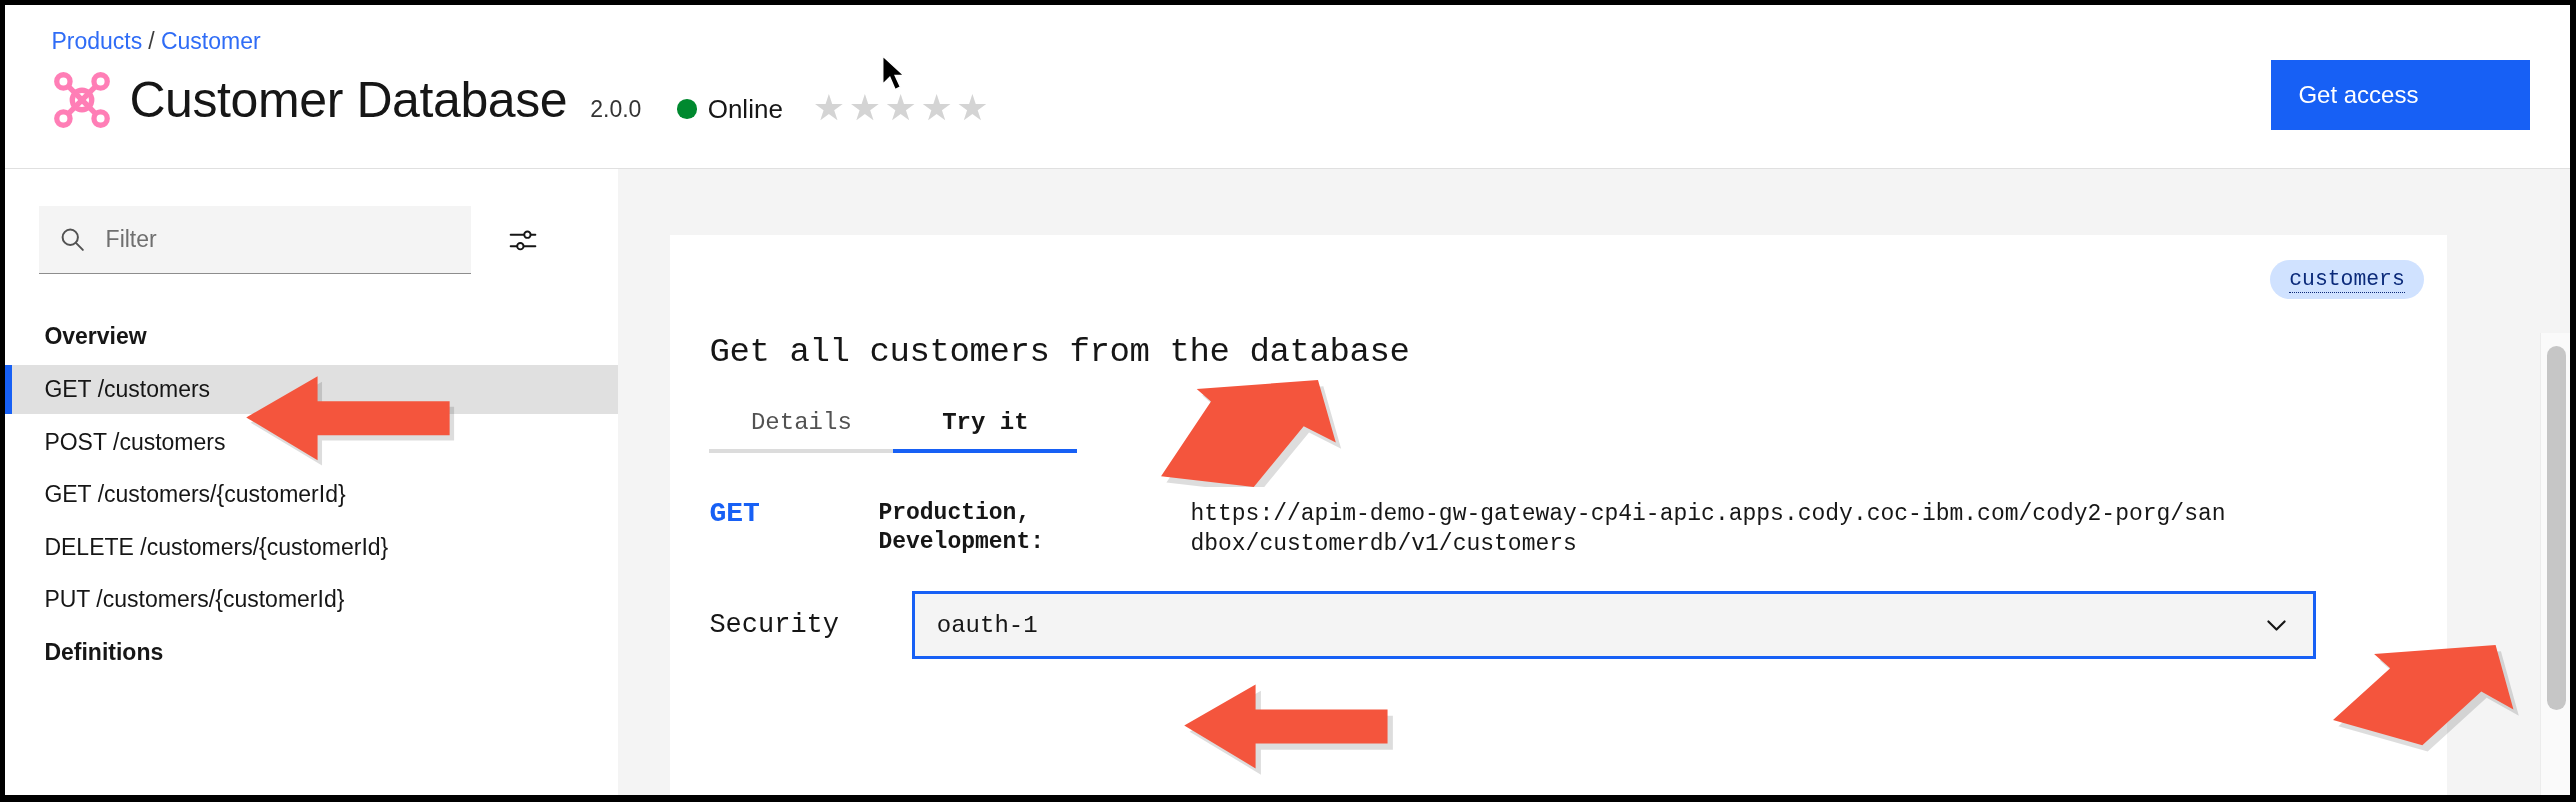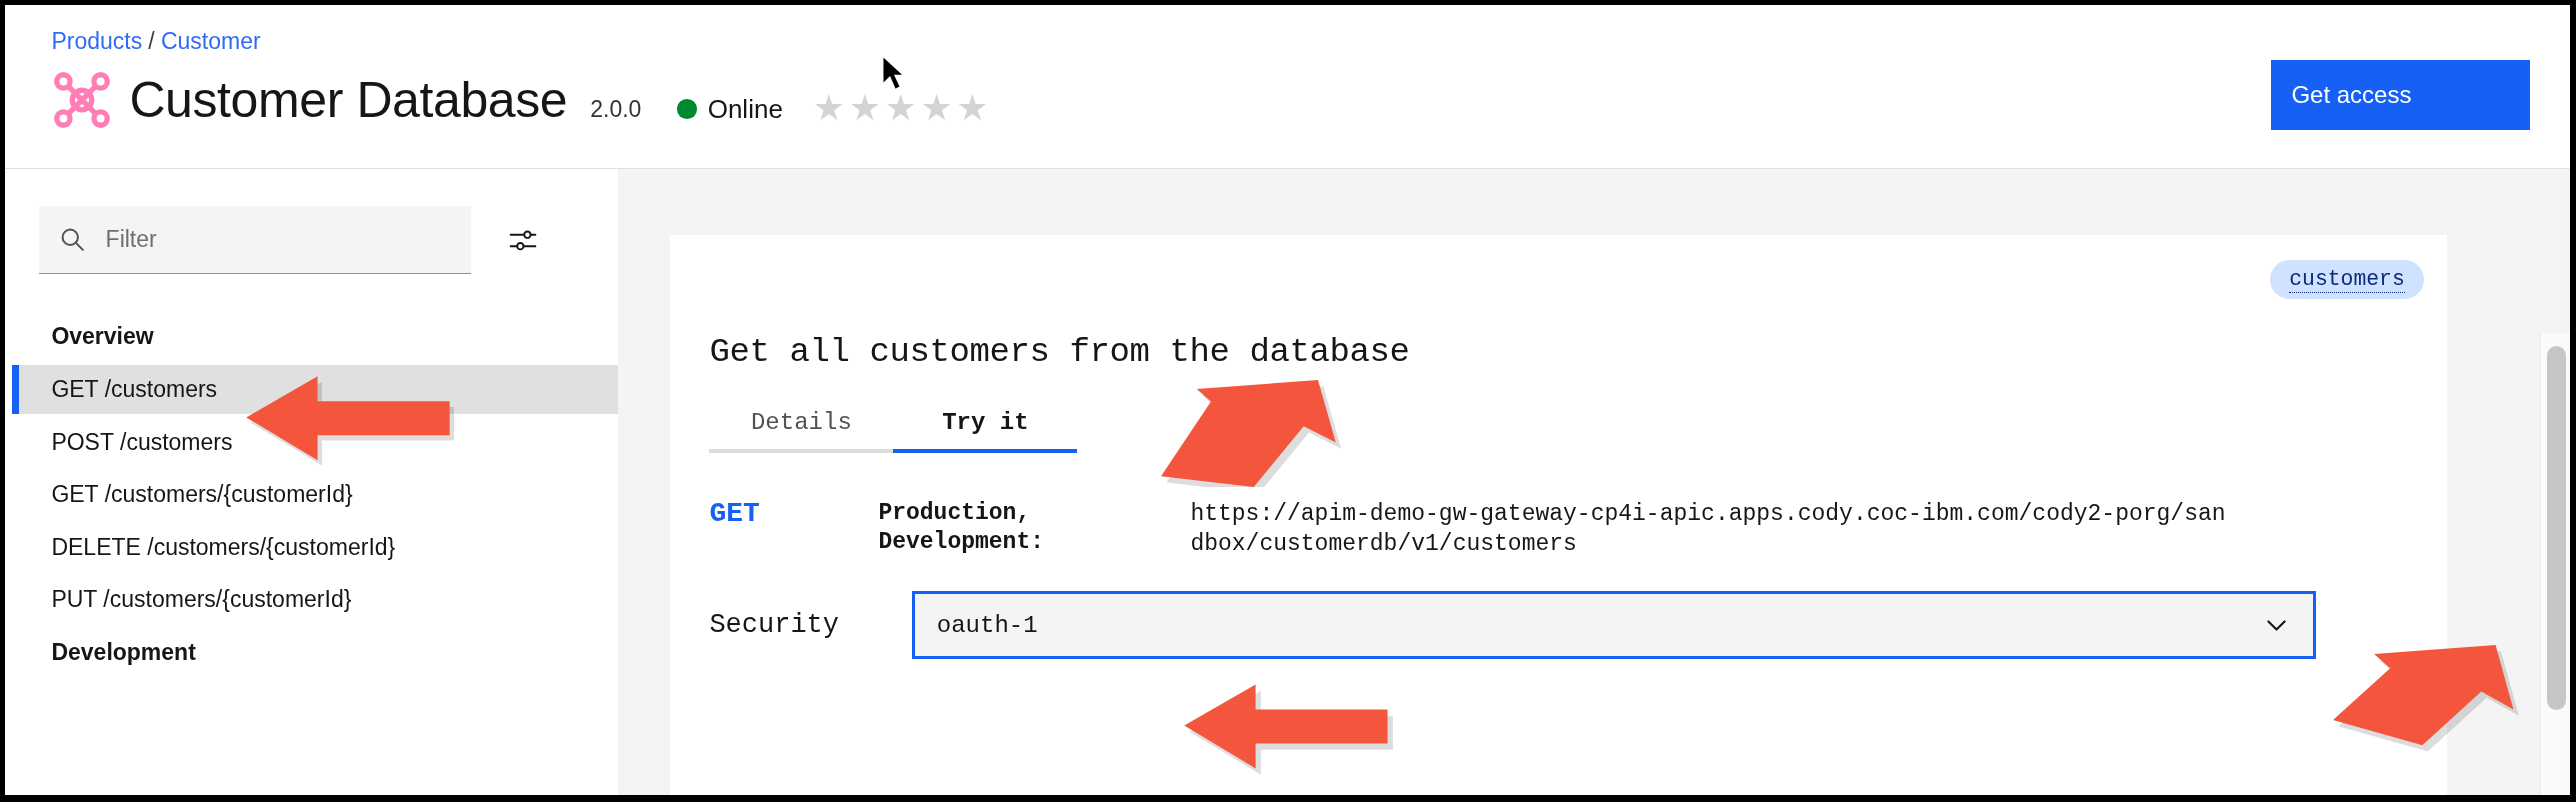--- a/index.html
+++ b/index.html
@@ -113,21 +113,21 @@
   #get-access-btn {
     position: absolute;
     right: 40px; top: 55px;
     width: 259px; height: 70px;
     background: #1760f5;
     color: #ffffff;
     border: none;
     font-family: "Liberation Sans", sans-serif;
     font-size: 24px;
     text-align: left;
-    padding-left: 20px;
+    padding-left: 27px;
     cursor: pointer;
   }
 
   
   #body-area {
     position: absolute;
     left: 0; top: 164px;
     width: 2565px; height: 626px;
     background: #f4f4f4;
   }
@@ -186,21 +186,20 @@
   .nav-item {
     position: relative;
     height: 49px;
     display: flex;
     align-items: center;
     padding-left: 39px;
     font-size: 23px;
     color: #161616;
     cursor: pointer;
     white-space: nowrap;
-    margin-left: 7px;
   }
   .nav-item.heading {
     font-weight: 700;
     cursor: default;
   }
   .nav-item.active {
     background: #e0e0e0;
   }
   .nav-item.active::before {
     content: "";
@@ -445,21 +444,21 @@
         <div class="nav-item active">GET /customers</div>
         <div class="nav-spacer-4"></div>
         <div class="nav-item">POST /customers</div>
         <div class="nav-spacer-4"></div>
         <div class="nav-item">GET /customers/{customerId}</div>
         <div class="nav-spacer-4"></div>
         <div class="nav-item">DELETE /customers/{customerId}</div>
         <div class="nav-spacer-4"></div>
         <div class="nav-item">PUT /customers/{customerId}</div>
         <div class="nav-spacer-4"></div>
-        <div class="nav-item heading">Development</div>
+        <div class="nav-item heading">Definitions</div>
       </div>
     </div>
 
     <div id="main">
       <div id="content-card">
 
         <div id="tag-badge"><span class="tagtext">customers</span></div>
 
         <div id="op-title">Get all customers from the database</div>
 

